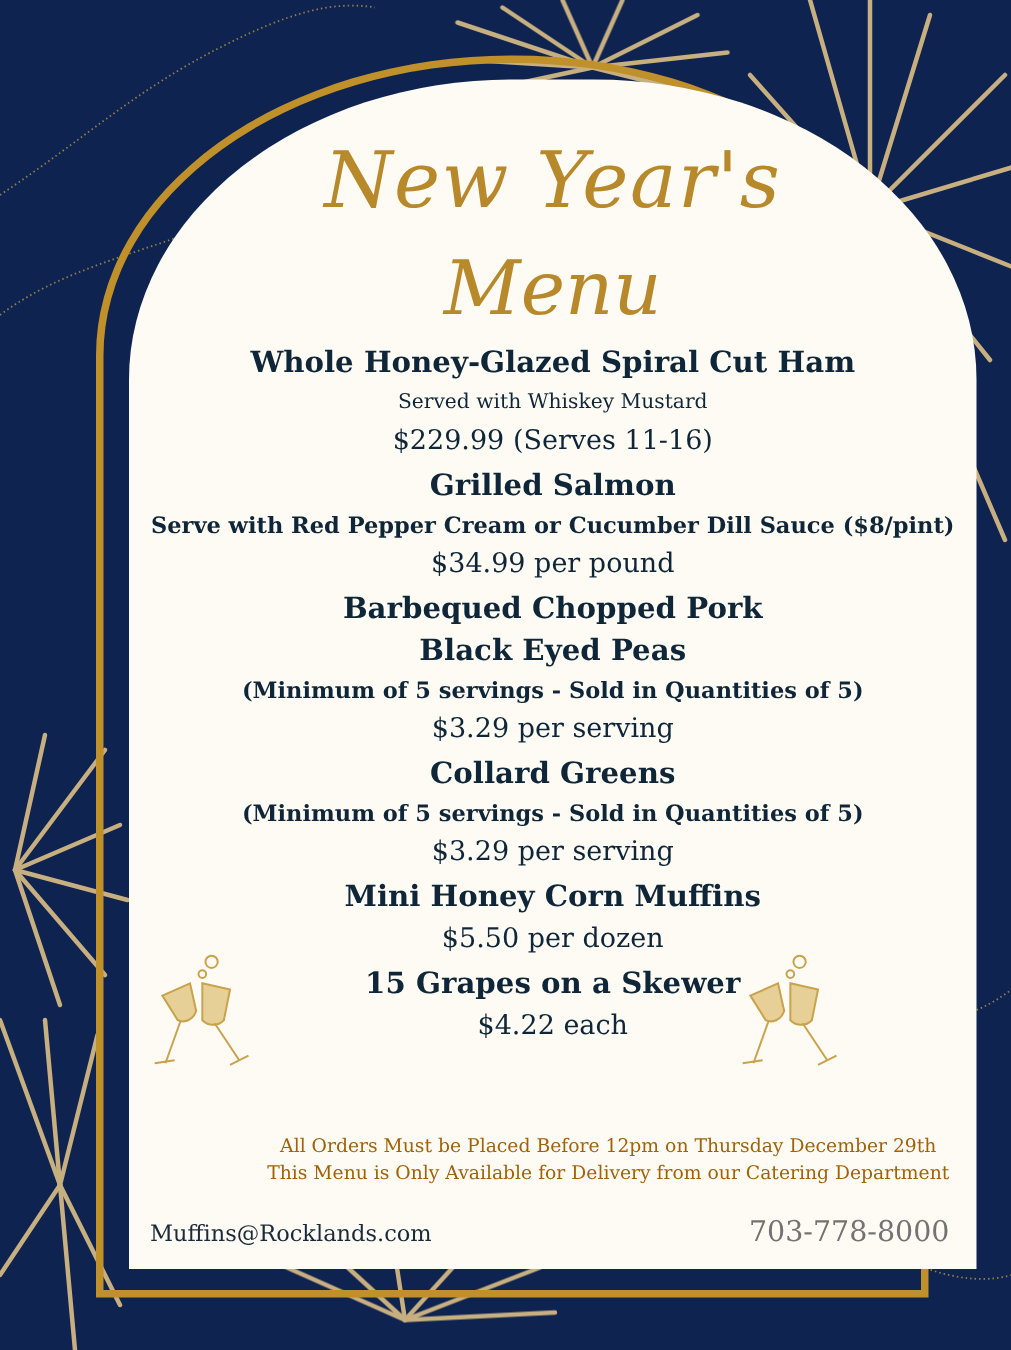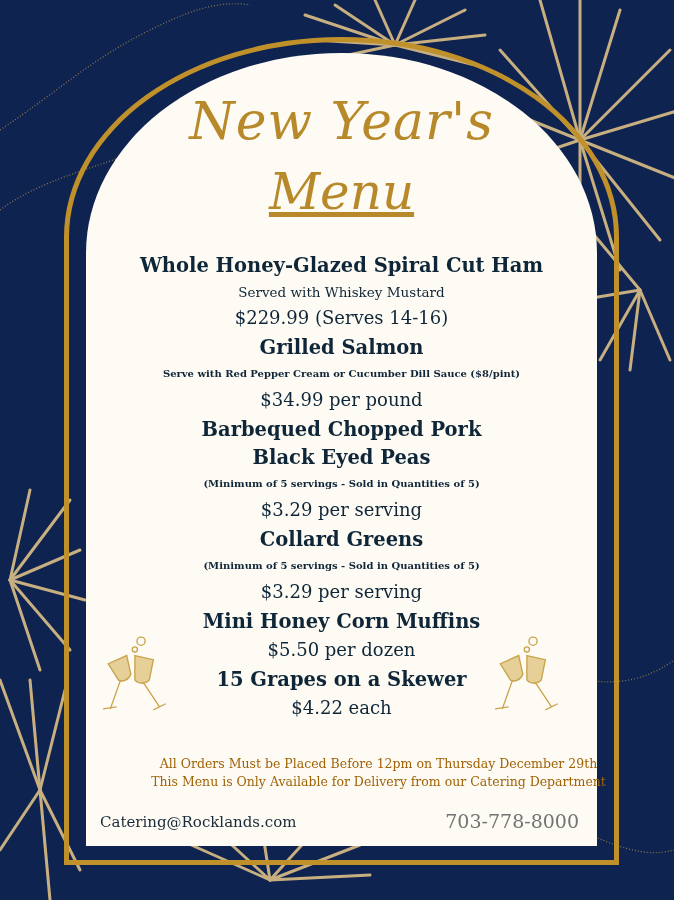--- a/index.html
+++ b/index.html
@@ -1,26 +1,26 @@
 <!DOCTYPE html>
 <html><head>
 <meta charset="utf-8">
 <style>
   html, body { margin:0; padding:0; }
   body { width:674px; height:900px; overflow:hidden; background:#0f2350; position:relative; font-family:"DejaVu Serif", serif; }
   .bg { position:absolute; inset:0; width:674px; height:900px; }
   .frame { position:absolute; left:64px; top:37px; width:555px; height:828px; border:5px solid #c0902a; box-sizing:border-box; border-radius:277px 277px 0 0 / 200px 200px 0 0; }
-  .card { position:absolute; left:86px; top:53px; width:511px; height:793px; background:#fdfbf4; border-radius:255px 255px 0 0 / 200px 200px 0 0; }
+  .card { position:absolute; left:86px; top:53px; width:565px; height:793px; background:#fdfbf4; border-radius:255px 255px 0 0 / 200px 200px 0 0; }
   .title { position:absolute; left:0; width:100%; text-align:center; color:#b8892a; font-family:"DejaVu Serif", serif; font-style:italic; font-weight:normal; }
   .t1 { top:38px; font-size:52px; letter-spacing:1px; }
-  .t2 { top:110px; font-size:50px;text-decoration:underline; }
-  .items { position:absolute; left:0; top:175px; width:100%; text-align:center; color:#0f2638;margin-top:24px; }
+  .t2 { top:110px; font-size:50px; }
+  .items { position:absolute; left:0; top:175px; width:100%; text-align:center; color:#0f2638; }
   .name { font-family:"DejaVu Serif", serif; font-weight:bold; font-size:19.5px; line-height:28px; height:28px; }
   .desc { font-size:13.5px; line-height:24px; height:24px; }
-  .desc.b { font-weight:bold; font-size:10px; }
+  .desc.b { font-weight:bold; font-size:15px; }
   .price { font-size:18px; line-height:28px; height:30px; }
   .glass { position:absolute; width:82px; height:82px; }
   .note { position:absolute; left:0; width:100%; text-align:center; font-size:12.5px; color:#a16207; line-height:19px;padding-left:37px; }
   .email { position:absolute; left:14px; top:760px; font-size:15px; color:#1a2a3a; }
   .phone { position:absolute; right:18px; top:757px; font-size:19px; color:#737373; }
 </style>
 </head>
 <body>
 
 <svg class="bg" viewBox="0 0 674 900">
@@ -100,21 +100,21 @@
 <div class="frame"></div>
 
 <div class="card">
   <div class="title t1">New Year's</div>
   <div class="title t2">Menu</div>
 
   <div class="items">
     <div>
       <div class="name">Whole Honey-Glazed Spiral Cut Ham</div>
       <div class="desc">Served with Whiskey Mustard</div>
-      <div class="price">$229.99 (Serves 14-16)</div>
+      <div class="price">$229.99 (Serves 11-16)</div>
     </div>
     <div>
       <div class="name">Grilled Salmon</div>
       <div class="desc b">Serve with Red Pepper Cream or Cucumber Dill Sauce ($8/pint)</div>
       <div class="price">$34.99 per pound</div>
     </div>
     <div>
       <div class="name">Barbequed Chopped Pork</div>
     </div>
     <div>
@@ -158,15 +158,15 @@
         <line x1="5" y1="74" x2="18" y2="72"></line>
       <path d="M36,22 L54,26 L50,46 C46,50 40,50 36,46 Z" fill="#d9b45a" fill-opacity="0.6"></path>
       <line x1="44" y1="48" x2="60" y2="72"></line>
         <line x1="54" y1="75" x2="66" y2="69"></line>
     </g>
   </svg>
 
   <div class="note" style="top:701px;">All Orders Must be Placed Before 12pm on Thursday December  29th</div>
   <div class="note" style="top:719px;">This Menu is Only Available for Delivery from our Catering Department</div>
 
-  <div class="email">Catering@Rocklands.com</div>
+  <div class="email">Muffins@Rocklands.com</div>
   <div class="phone">703-778-8000</div>
 </div>
 
 </body></html>

